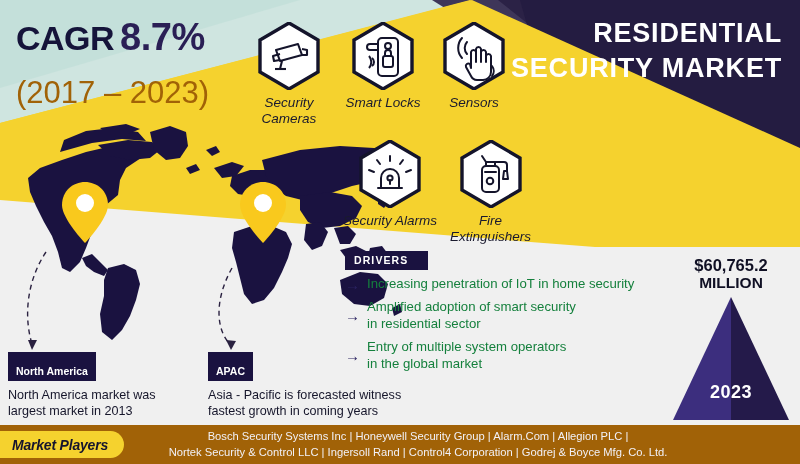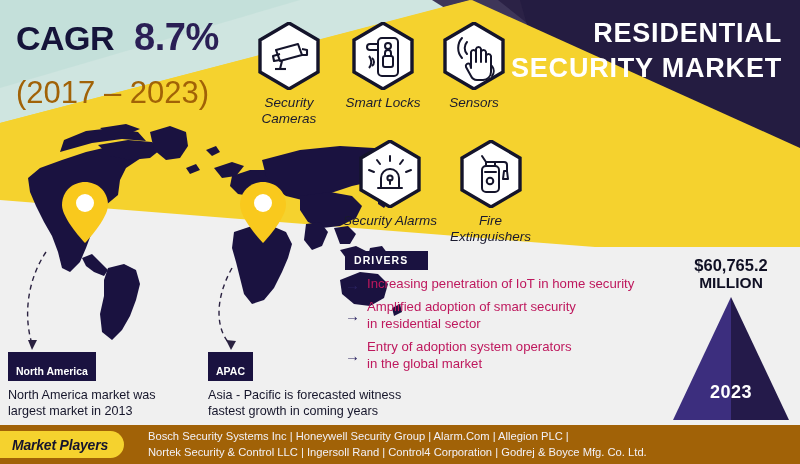--- a/index.html
+++ b/index.html
@@ -8,63 +8,63 @@
     font-family:"Liberation Sans","DejaVu Sans",sans-serif;
     background:#f0f0f0;
   }
   .layer{position:absolute;left:0;top:0;width:800px;height:464px;}
   svg.layer{display:block;}
 
   
   #cagr-block{position:absolute;left:16px;top:18px;width:240px;}
   #cagr-line1{font-size:34px;font-weight:bold;letter-spacing:-0.5px;line-height:1;
     color:#15143a;white-space:nowrap;}
-  #cagr-line1 .pct{font-size:38px;color:#2a1f55;margin-left:20px;}
+  #cagr-line1 .pct{font-size:38px;color:#2a1f55;margin-left:6px;}
   #cagr-line2{font-size:31px;font-weight:normal;color:#a16207;line-height:1.15;margin-top:19px;white-space:nowrap;}
 
   
   #title-block{position:absolute;right:18px;top:16px;text-align:right;}
   #title-block div{color:#ffffff;font-size:27px;font-weight:bold;letter-spacing:0.8px;
     line-height:1.28;white-space:nowrap;}
 
   
   .hexwrap{position:absolute;text-align:center;}
   .hex{position:relative;width:62px;height:68px;margin:0 auto;}
   .hex svg{display:block;}
   .hexlabel{margin-top:5px;font-size:13.5px;font-style:italic;color:#1a1a2e;
     line-height:1.15;white-space:pre-line;}
 
   
   #drivers{position:absolute;left:345px;top:250px;width:330px;}
   #drivers-badge{display:inline-block;background:#1a1240;color:#fff;font-size:10.5px;
     font-weight:bold;letter-spacing:1.1px;padding:3px 20px 4px 9px;}
   .driver-row{display:flex;align-items:center;margin-top:6px;}
   .driver-arrow{flex:0 0 22px;color:#2b2360;font-size:15px;line-height:1;}
-  .driver-text{font-size:13.2px;color:#be185d;line-height:1.28;}
+  .driver-text{font-size:13.2px;color:#15803d;line-height:1.28;}
 
   
   #value-block{position:absolute;left:672px;top:256px;width:118px;text-align:center;}
   #value-amount{font-size:16.5px;font-weight:bold;color:#101024;line-height:1.1;}
   #value-unit{font-size:15.5px;font-weight:bold;color:#101024;line-height:1.15;}
   #pyramid-year{position:absolute;left:672px;top:382px;width:118px;text-align:center;
     font-size:18px;font-weight:bold;color:#ffffff;letter-spacing:0.5px;}
 
   
   .region{position:absolute;}
   .region-badge{display:inline-block;background:#1a1240;color:#fff;font-size:10.5px;
     font-weight:bold;padding:13px 8px 4px 8px;}
   .region-text{margin-top:6px;font-size:12.6px;color:#16162b;line-height:1.3;white-space:pre-line;}
 
   
   #footer{position:absolute;left:0;top:425px;width:800px;height:39px;background:#a16207;}
   #mp-pill{position:absolute;left:-18px;top:6px;width:142px;height:27px;border-radius:14px;
     background:#F5D22E;display:flex;align-items:center;justify-content:center;}
   #mp-pill span{font-size:14px;font-weight:bold;font-style:italic;color:#15142e;
     letter-spacing:-0.2px;padding-left:14px;}
-  #players{position:absolute;left:148px;top:4px;width:540px;text-align:left;}
+  #players{position:absolute;left:148px;top:4px;width:540px;text-align:center;}
   #players div{color:#f2f1f7;font-size:11.2px;line-height:1.42;white-space:nowrap;}
 </style>
 </head>
 <body>
 
 <div id="root">
 
   <svg class="layer" viewBox="0 0 800 464" preserveAspectRatio="none">
     <rect x="0" y="0" width="800" height="464" fill="#f0f0f0"></rect>
 
@@ -275,21 +275,21 @@
       <div class="driver-arrow">→</div>
       <div class="driver-text">Increasing penetration of IoT in home security</div>
     </div>
     <div class="driver-row">
       <div class="driver-arrow">→</div>
       <div class="driver-text" style="white-space:pre-line;">Amplified adoption of smart security
 in residential sector</div>
     </div>
     <div class="driver-row">
       <div class="driver-arrow">→</div>
-      <div class="driver-text" style="white-space:pre-line;">Entry of adoption system operators
+      <div class="driver-text" style="white-space:pre-line;">Entry of multiple system operators
 in the global market</div>
     </div>
   </div>
 
   <div id="value-block">
     <div id="value-amount">$60,765.2</div>
     <div id="value-unit">MILLION</div>
   </div>
   <div id="pyramid-year">2023</div>
 

